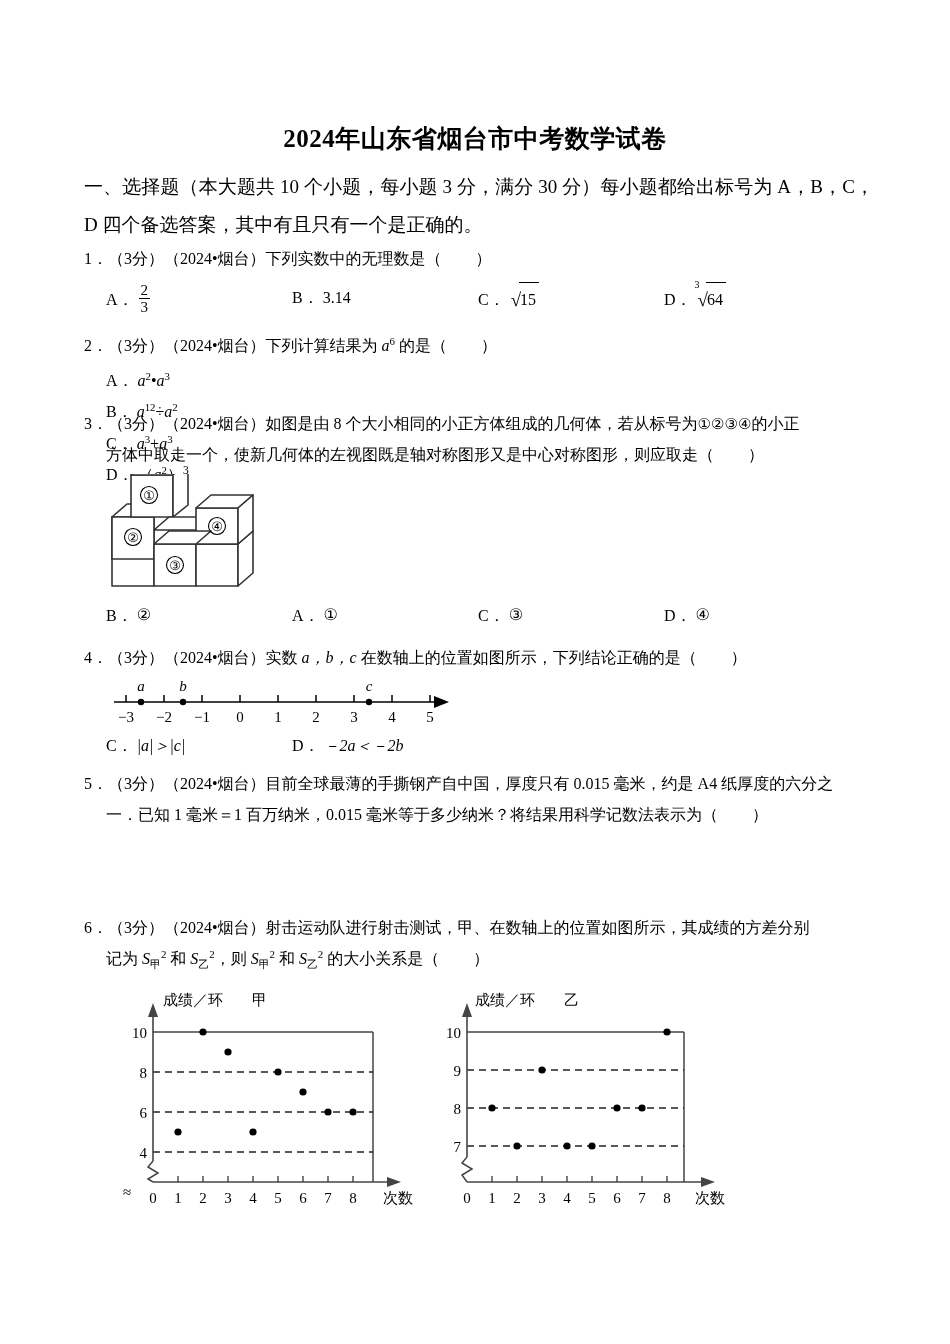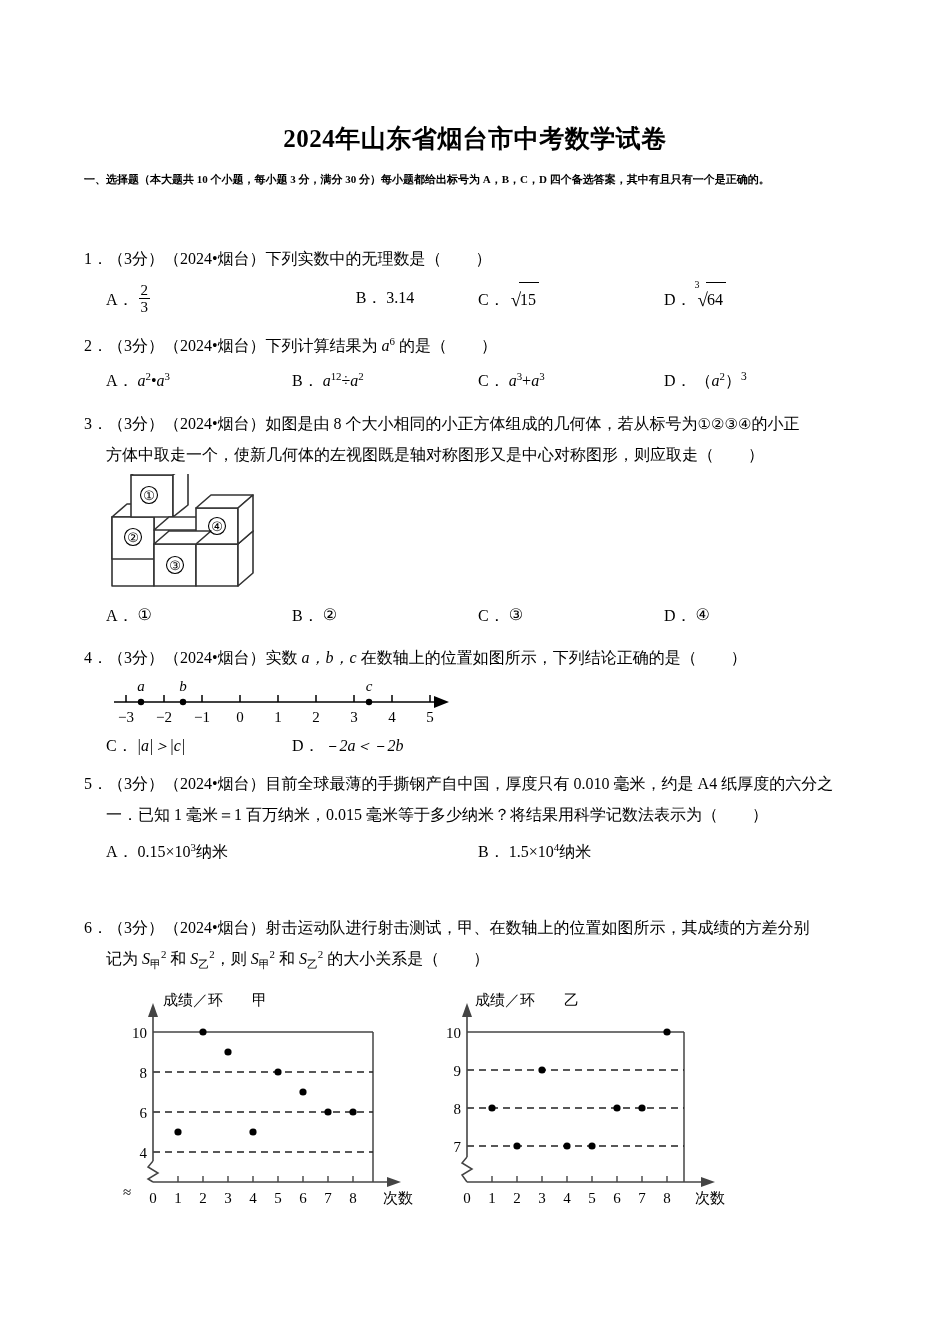--- a/index.html
+++ b/index.html
@@ -19,22 +19,22 @@
     font-weight:bold;
     margin:0;
     position:absolute;
     top:122px; left:0; right:0;
     letter-spacing:0.5px;
   }
 
   .section-head {
     position:absolute;
     top:168px; left:84px; width:790px;
-    font-size:11px;
-    font-weight:bold;
+    font-size:19px;
+    font-weight:normal;
     line-height:2.0;
     text-align:justify;
   }
 
   .q { position:absolute; left:84px; width:792px; font-size:16px; line-height:1.95; }
   .q .stem { text-indent:0; }
   .q .stem2 { padding-left:22px; }
   .opts { display:flex; padding-left:22px; }
   .opt { white-space:nowrap; }
 
@@ -88,40 +88,40 @@
       <span>1</span><span>．</span><span>（3分）</span><span>（2024•烟台）</span><span>下列实数中的无理数是（</span><span style="display:inline-block;width:34px;"></span><span>）</span>
     </div>
     <div class="opts" style="margin-top:8px;">
       <div class="opt" style="width:186px;">
         <span>A．</span>
         <span class="frac">
           <span class="num">2</span>
           <span class="den">3</span>
         </span>
       </div>
-      <div class="opt" style="width:186px;text-align:center;">
+      <div class="opt" style="width:186px;">
         <span>B．</span>
         <span>3.14</span>
       </div>
       <div class="opt" style="width:186px;">
         <span>C．</span>
         <span class="rad"><span class="sign">√</span><span class="body">15</span></span>
       </div>
       <div class="opt">
         <span>D．</span>
         <span class="rad"><span class="idx">3</span><span class="sign">√</span><span class="body">64</span></span>
       </div>
     </div>
   </div>
 
   <div class="q" style="top:330px;">
     <div class="stem">
       <span>2</span><span>．</span><span>（3分）</span><span>（2024•烟台）</span><span>下列计算结果为 </span><span class="ital">a</span><sup>6</sup><span> 的是（</span><span style="display:inline-block;width:34px;"></span><span>）</span>
     </div>
-    <div class="opts" style="margin-top:4px;">
+    <div class="opts" style="margin-top:4px;flex-direction:column;">
       <div class="opt" style="width:186px;">
         <span>A．</span>
         <span><span class="ital">a</span><sup>2</sup>•<span class="ital">a</span><sup>3</sup></span>
       </div>
       <div class="opt" style="width:186px;">
         <span>B．</span>
         <span><span class="ital">a</span><sup>12</sup>÷<span class="ital">a</span><sup>2</sup></span>
       </div>
       <div class="opt" style="width:186px;">
         <span>C．</span>
@@ -182,26 +182,26 @@
         <text x="71" y="96">③</text>
         <circle cx="113" cy="52" r="8.5" fill="none" stroke="#000" stroke-width="1.1"></circle>
         <text x="113" y="57">④</text>
       </g>
     </svg>
   </div>
 
   <div class="q" style="top:600px;">
     <div class="opts">
       <div class="opt" style="width:186px;">
+        <span>B．</span>
+        <span class="circled" style="border:none;width:auto;height:auto;font-size:16px;">②</span>
+      </div>
+      <div class="opt" style="width:186px;">
         <span>A．</span>
         <span class="circled" style="border:none;width:auto;height:auto;font-size:16px;">①</span>
-      </div>
-      <div class="opt" style="width:186px;">
-        <span>B．</span>
-        <span class="circled" style="border:none;width:auto;height:auto;font-size:16px;">②</span>
       </div>
       <div class="opt" style="width:186px;">
         <span>C．</span>
         <span class="circled" style="border:none;width:auto;height:auto;font-size:16px;">③</span>
       </div>
       <div class="opt">
         <span>D．</span>
         <span class="circled" style="border:none;width:auto;height:auto;font-size:16px;">④</span>
       </div>
     </div>
@@ -262,34 +262,24 @@
       </div>
       <div class="opt">
         <span>D．</span>
         <span class="ital">－2a＜－2b</span>
       </div>
     </div>
   </div>
 
   <div class="q" style="top:768px;">
     <div class="stem">
-      <span>5</span><span>．</span><span>（3分）</span><span>（2024•烟台）</span><span>目前全球最薄的手撕钢产自中国，厚度只有 0.010 毫米，约是 A4 纸厚度的六分之</span>
+      <span>5</span><span>．</span><span>（3分）</span><span>（2024•烟台）</span><span>目前全球最薄的手撕钢产自中国，厚度只有 0.015 毫米，约是 A4 纸厚度的六分之</span>
     </div>
     <div class="stem2">
       <span>一．已知 1 毫米＝1 百万纳米，0.015 毫米等于多少纳米？将结果用科学记数法表示为（</span><span style="display:inline-block;width:34px;"></span><span>）</span>
-    </div>
-    <div style="padding-left:22px; margin-top:6px; display:flex;">
-      <div class="opt" style="width:372px;">
-        <span>A．</span>
-        <span>0.15×10</span><sup>3</sup><span>纳米</span>
-      </div>
-      <div class="opt">
-        <span>B．</span>
-        <span>1.5×10</span><sup>4</sup><span>纳米</span>
-      </div>
     </div>
   </div>
 
   <div class="q" style="top:912px;">
     <div class="stem">
       <span>6</span><span>．</span><span>（3分）</span><span>（2024•烟台）</span><span>射击运动队进行射击测试，甲、在数轴上的位置如图所示，其成绩的方差分别</span>
     </div>
     <div class="stem2">
       <span>记为 </span><span><span class="ital">S</span><sub>甲</sub><sup>2</sup></span><span> 和 </span><span><span class="ital">S</span><sub>乙</sub><sup>2</sup></span><span>，则 </span><span><span class="ital">S</span><sub>甲</sub><sup>2</sup></span><span> 和 </span><span><span class="ital">S</span><sub>乙</sub><sup>2</sup></span><span> 的大小关系是（</span><span style="display:inline-block;width:34px;"></span><span>）</span>
     </div>

